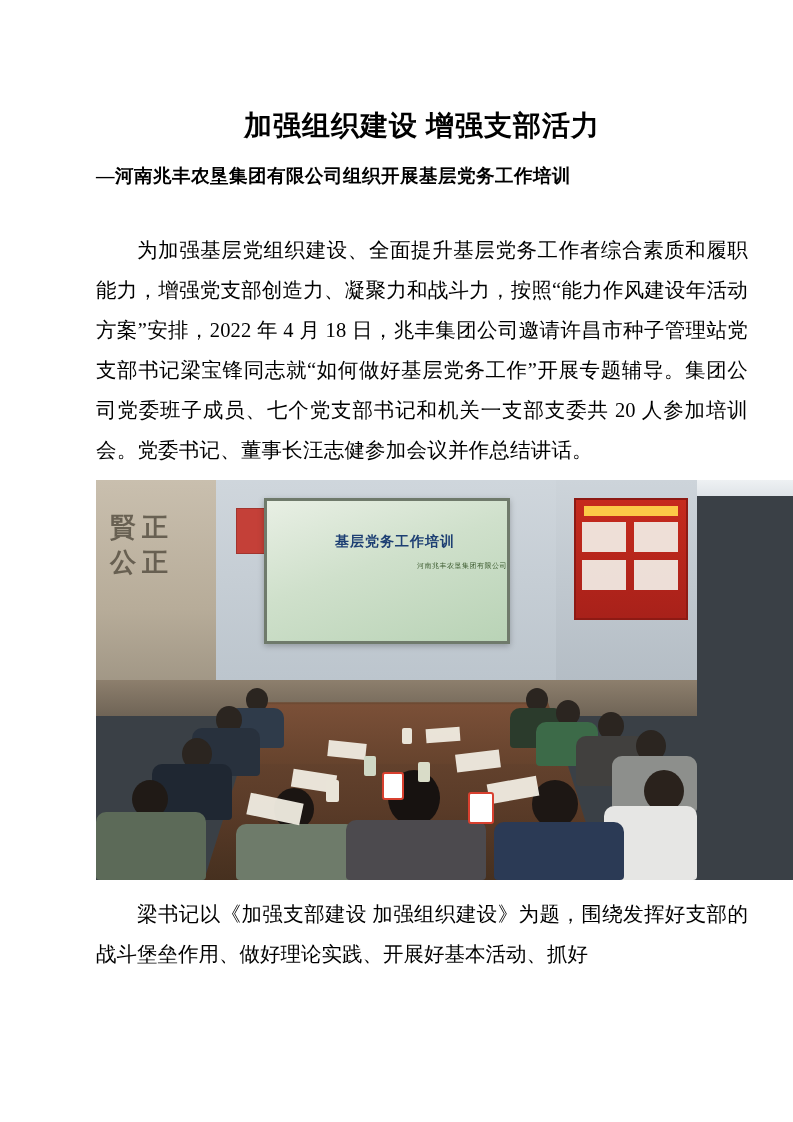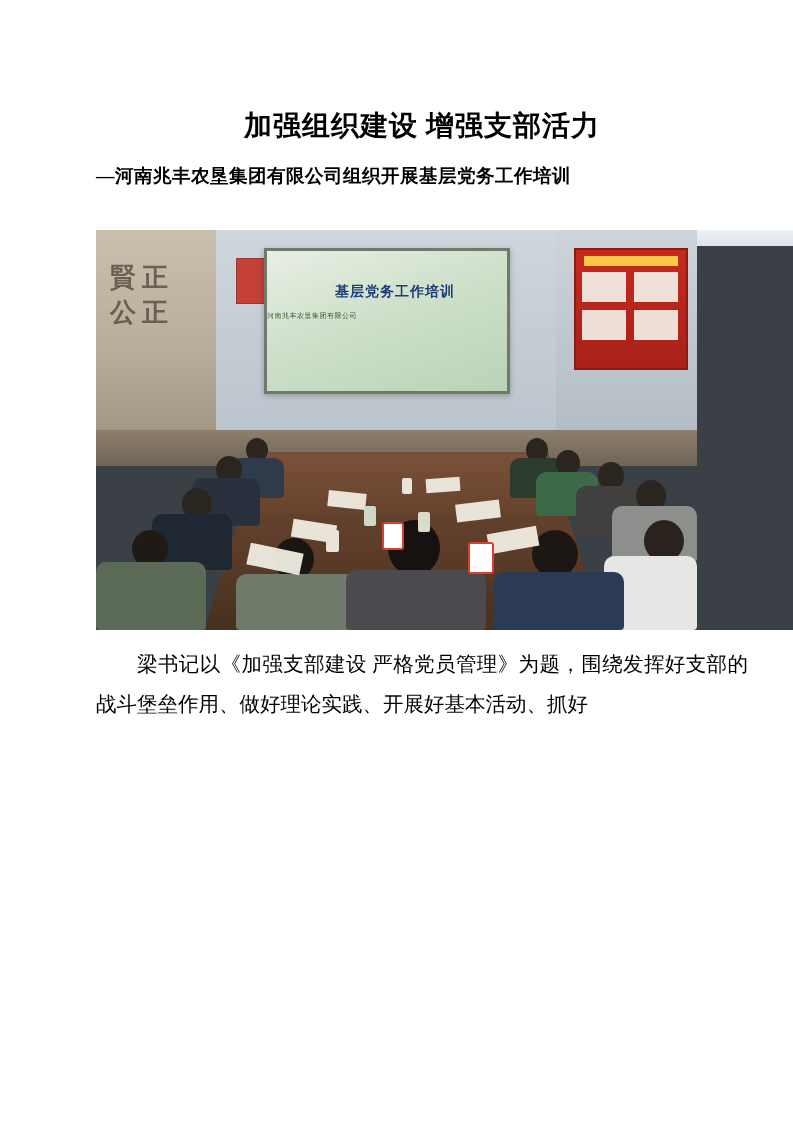--- a/index.html
+++ b/index.html
@@ -81,21 +81,21 @@
     position: absolute; left: 168px; top: 18px; width: 240px; height: 140px;
     background: linear-gradient(160deg, #e8efe4 0%, #cfe0cb 45%, #b9d3b6 100%);
     border: 3px solid #6f7a6b;
     box-shadow: 0 2px 6px rgba(0,0,0,.25);
   }
   .ph-screen .slide-title {
     position: absolute; left: 16px; right: 0; top: 32px; text-align: center;
     color: #1d3f73; font-size: 14px; font-weight: bold; letter-spacing: 1px;
   }
   .ph-screen .slide-sub {
-    position: absolute; left: 0; right: 0; top: 60px; text-align: left;
+    position: absolute; left: 0; right: 0; top: 60px; text-align: right;
     color: #3b5a2e; font-size: 7px; letter-spacing: .5px;
   }
   .ph-wall-right {
     position: absolute; left: 460px; top: 0; width: 141px; height: 210px;
     background: linear-gradient(180deg, #cdd4da 0%, #b3bcc4 100%);
   }
   .ph-board {
     position: absolute; left: 478px; top: 18px; width: 110px; height: 118px;
     background: linear-gradient(180deg, #c62a1d 0%, #a8211a 100%);
     border: 2px solid #8d1a14;
@@ -165,20 +165,21 @@
 </head>
 <body>
 
 <div class="page">
 
   <h1 class="doc-title">加强组织建设  增强支部活力</h1>
 
   <h2 class="doc-subtitle">—河南兆丰农垦集团有限公司组织开展基层党务工作培训</h2>
 
   <div class="body-block">
+    <p class="para">为加强基层党组织建设、全面提升基层党务工作者综合素质和履职能力，增强党支部创造力、凝聚力和战斗力，按照“能力作风建设年活动方案”安排，2022 年 4 月 18 日，兆丰集团公司邀请许昌市种子管理站党支部书记梁宝锋同志就“如何做好基层党务工作”开展专题辅导。集团公司党委班子成员、七个党支部书记和机关一支部支委共 20 人参加培训会。党委书记、董事长汪志健参加会议并作总结讲话。</p>
 
     <div class="figure">
       <div class="photo">
         <div class="ph-ceiling"></div>
         <div class="ph-wall-left">
           <div class="calligraphy">賢正公正</div>
         </div>
         <div class="ph-wall-center"></div>
         <div class="ph-wall-right"></div>
 
@@ -246,16 +247,16 @@
         <div class="paper" style="left:152px; top:318px; width:54px; height:22px; transform:rotate(12deg);"></div>
         <div class="cup" style="left:306px; top:248px; width:10px; height:16px;"></div>
         <div class="cup" style="left:268px; top:276px; width:12px; height:20px; background:#cfd8c5;"></div>
         <div class="cup" style="left:322px; top:282px; width:12px; height:20px; background:#d9dcc8;"></div>
         <div class="cup" style="left:230px; top:300px; width:13px; height:22px;"></div>
         <div class="mug" style="left:286px; top:292px; width:18px; height:24px;"></div>
         <div class="mug" style="left:372px; top:312px; width:22px; height:28px;"></div>
       </div>
     </div>
 
-    <p class="tail-para">梁书记以《加强支部建设  严格党员管理》为题，围绕发挥好支部的战斗堡垒作用、做好理论实践、开展好基本活动、抓好</p>
+    <p class="tail-para">梁书记以《加强支部建设  加强组织建设》为题，围绕发挥好支部的战斗堡垒作用、做好理论实践、开展好基本活动、抓好</p>
   </div>
 
 </div>
 
 </body></html>

